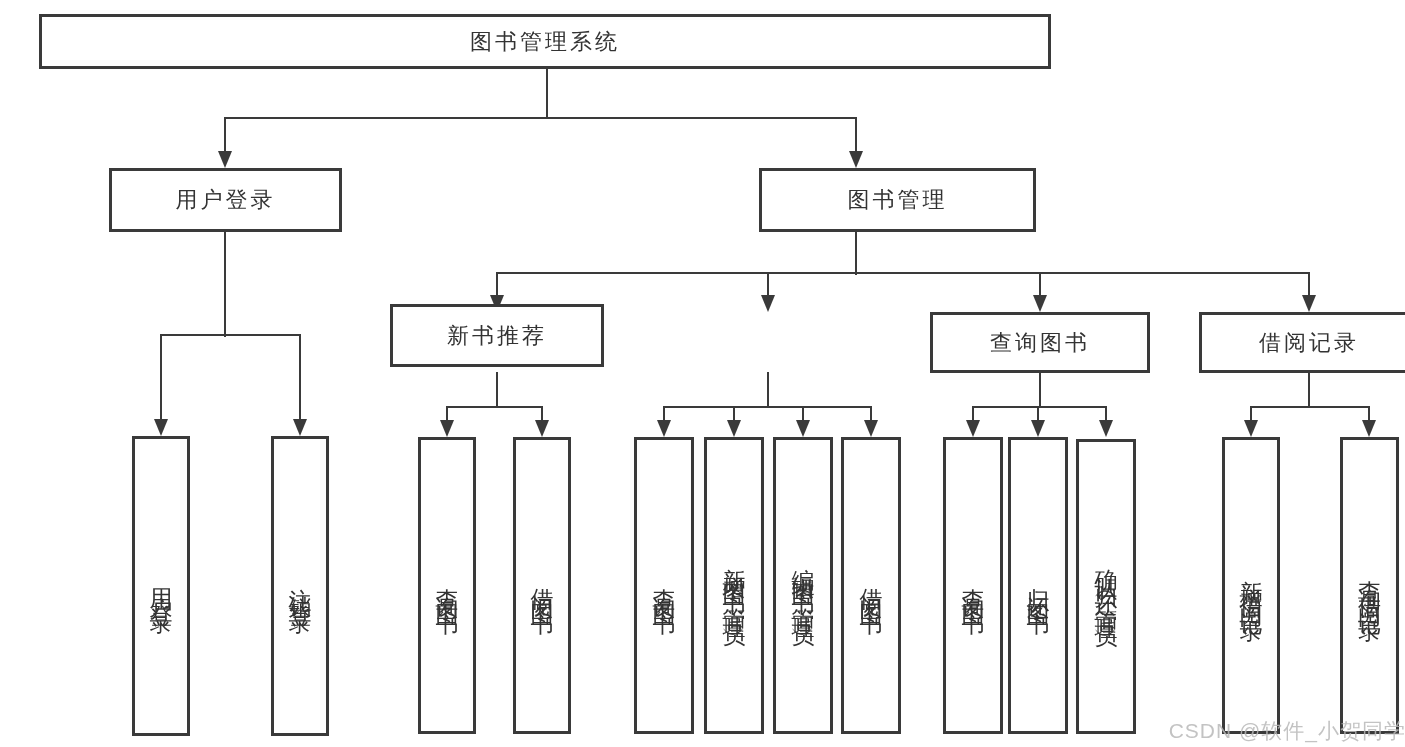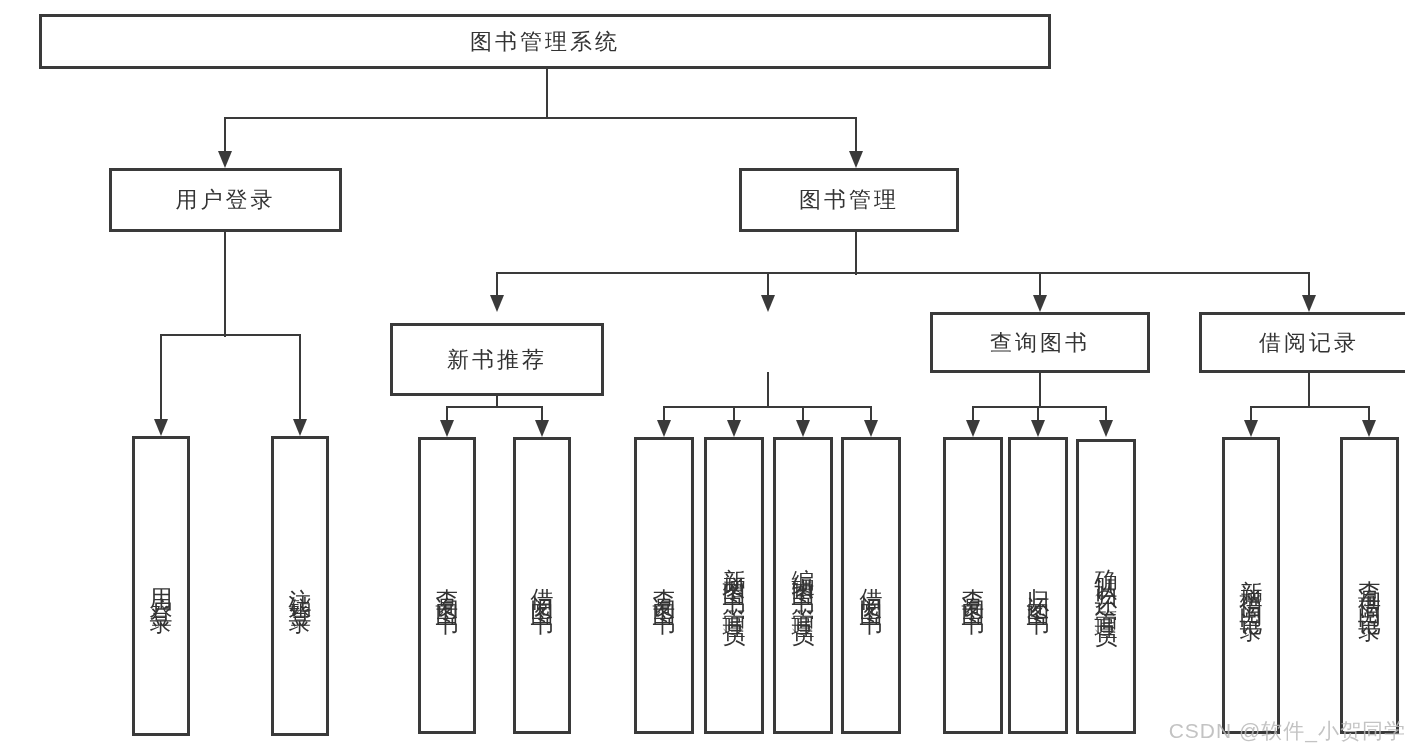--- a/index.html
+++ b/index.html
@@ -110,23 +110,23 @@
       <div class="arrow" style="left: 938.5px; top: 420px;"></div>
       <div class="arrow" style="left: 1003.5px; top: 420px;"></div>
       <div class="arrow" style="left: 1071.5px; top: 420px;"></div>
       <div class="arrow" style="left: 1216.5px; top: 420px;"></div>
       <div class="arrow" style="left: 1334.5px; top: 420px;"></div>
     </div>
 
   <div class="hbox" style="left:12px;top:14px;width:1012px;height:55px">图书管理系统</div>
 
   <div class="hbox" style="left:82px;top:168px;width:233px;height:64px">用户登录</div>
-  <div class="hbox" style="left:712px;top:168px;width:220px;height:64px">图书管理</div>
+  <div class="hbox" style="left:732px;top:168px;width:277px;height:64px">图书管理</div>
 
-  <div class="hbox" style="left:363px;top:323px;width:214px;height:73px">新书推荐</div>
+  <div class="hbox" style="left:363px;top:304px;width:214px;height:63px">新书推荐</div>
   <div class="hbox" style="left:903px;top:312px;width:220px;height:61px">查询图书</div>
   <div class="hbox" style="left:1172px;top:312px;width:220px;height:61px">借阅记录</div>
 
   <div class="vbox" style="left:105px;top:436px;width:58px;height:300px">用户登录</div>
   <div class="vbox" style="left:244px;top:436px;width:58px;height:300px">注销登录</div>
 
   <div class="vbox" style="left:391px;top:437px;width:58px;height:297px">查询图书</div>
   <div class="vbox" style="left:486px;top:437px;width:58px;height:297px">借阅图书</div>
 
   <div class="vbox" style="left:607px;top:437px;width:60px;height:297px">查询图书</div>

